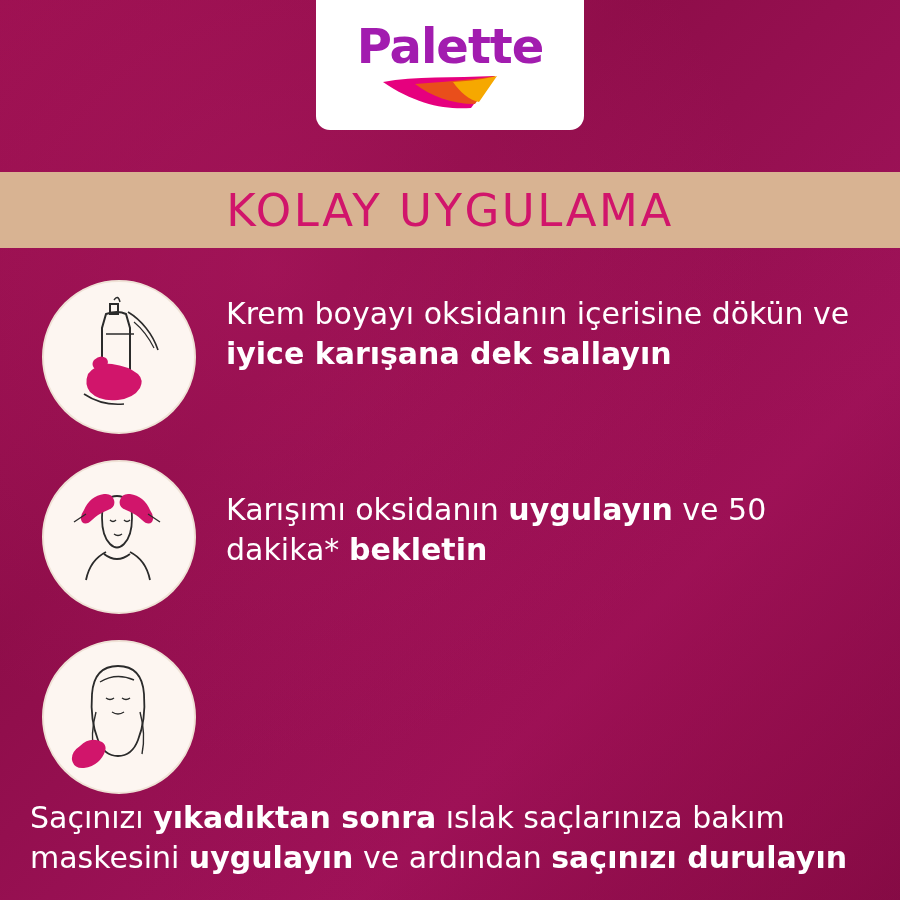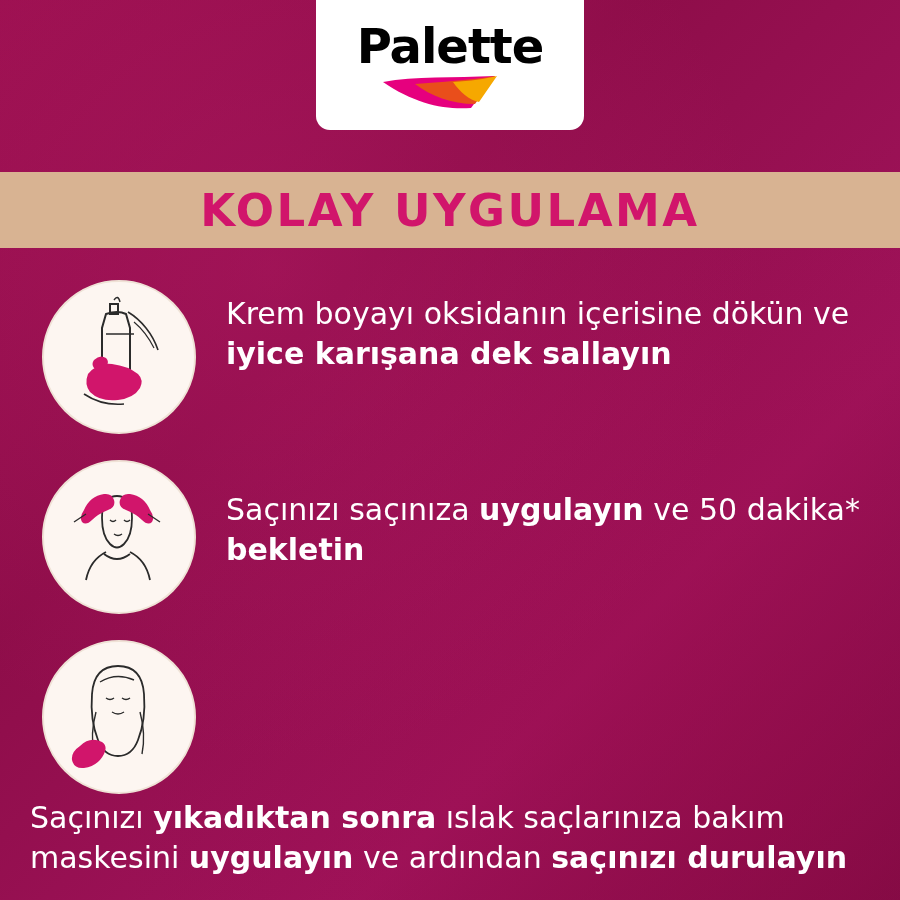--- a/index.html
+++ b/index.html
@@ -44,21 +44,21 @@
     display: flex;
     flex-direction: column;
     align-items: center;
     justify-content: flex-start;
   }
   .logo-text {
     margin-top: 22px;
     font-size: 48px;
     font-weight: bold;
     letter-spacing: -1px;
-    color: #000000;
+    color: #a21caf;
     font-family: "DejaVu Sans", sans-serif;
     line-height: 1;
   }
   .logo-swoosh {
     position: relative;
     width: 150px;
     height: 42px;
     margin-top: 4px;
   }
   .logo-swoosh svg { display:block; }
@@ -71,21 +71,21 @@
     width: 900px;
     height: 76px;
     background: #d8b392;
     z-index: 4;
     display: flex;
     align-items: center;
     justify-content: center;
   }
   .title-text {
     font-size: 45px;
-    font-weight: bold;
+    font-weight: normal;
     color: #d1156b;
     letter-spacing: 2.5px;
     font-family: "DejaVu Sans", sans-serif;
   }
 
   
   .steps {
     position: absolute;
     top: 280px;
     left: 0;
@@ -206,21 +206,21 @@
             <path d="M40 48 q6 -14 20 -16 q8 -1 10 6 q2 7 -6 10 q-10 4 -16 10 q-6 6 -10 2 q-3 -5 2 -12 z"></path>
             <path d="M106 48 q-6 -14 -20 -16 q-8 -1 -10 6 q-2 7 6 10 q10 4 16 10 q6 6 10 2 q3 -5 -2 -12 z"></path>
           </g>
           <g fill="none" stroke="#2b2b2b" stroke-width="1.4">
             <path d="M30 60 q6 -4 12 -8"></path>
             <path d="M116 60 q-6 -4 -12 -8"></path>
           </g>
         </svg>
       </div>
       <div class="copy">
-        <span>Saçınızı saçınıza </span><b>uygulayın</b><span> ve 50 dakika* </span><b>bekletin</b>
+        <span>Karışımı oksidanın </span><b>uygulayın</b><span> ve 50 dakika* </span><b>bekletin</b>
       </div>
     </div>
 
     <div class="step step-3">
       <div class="bullet">
         <svg width="146" height="146" viewBox="0 0 146 146">
           <g fill="none" stroke="#2b2b2b" stroke-width="1.8">
             <path d="M48 52 q2 -28 26 -28 q24 0 26 28 q2 26 -6 46 q-6 16 -20 16 q-14 0 -20 -16 q-8 -20 -6 -46 z"></path>
             <path d="M62 56 q4 3 8 0" stroke-width="1.4"></path>
             <path d="M78 56 q4 3 8 0" stroke-width="1.4"></path>

